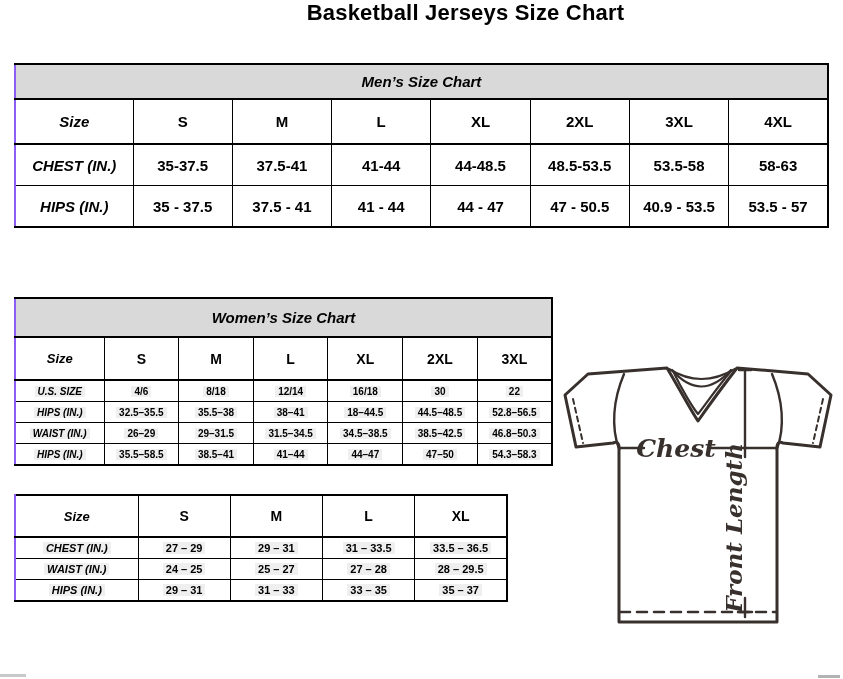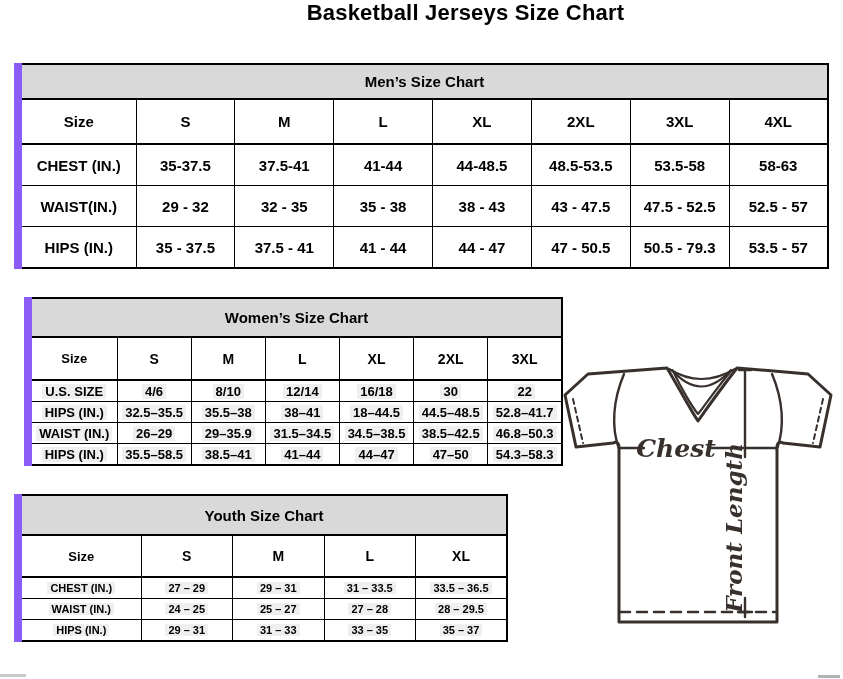--- a/index.html
+++ b/index.html
@@ -6,36 +6,36 @@
   body{width:843px;height:679px;position:relative;overflow:hidden;
        font-family:"Liberation Sans",sans-serif;color:#000;}
   .page-title{position:absolute;top:0;left:0;width:843px;text-align:center;
        font-size:22px;font-weight:bold;letter-spacing:.2px;padding-left:44px;}
   table{border-collapse:collapse;table-layout:fixed;position:absolute;background:#fff;}
   td{border:1px solid #000;text-align:center;vertical-align:middle;
      font-weight:bold;padding:0;overflow:hidden;white-space:nowrap;}
   .chart-head td{background:#d9d9d9;border:2px solid #000;font-size:15px;}
   .size-row td{border-bottom:2px solid #000;}
   table{border:2px solid #000;}
-  td:first-child{border-left:8px solid #8b5cf6;}
+  td:first-child{border-left:2px solid #8b5cf6;font-style:italic;}
   td:last-child{border-right:2px solid #000;}
   tr:last-child td{border-bottom:2px solid #000;}
 
   
   #mens{left:14px;top:63px;width:815px;}
   #mens .chart-head td{height:33px;}
   #mens .size-row td{height:43px;font-size:15px;}
   #mens .data-row td{height:40px;font-size:15px;}
   #mens .row-label{font-size:14px;}
 
   
-  #womens{left:24px;top:297px;width:539px;}
+  #womens{left:14px;top:297px;width:539px;}
   #womens .chart-head td{height:37px;}
   #womens .size-row td{height:41px;font-size:14px;}
-  #womens .data-row td{height:20px;font-size:13px;}
+  #womens .data-row td{height:20px;font-size:10px;}
   #womens .row-label{font-size:10.5px;}
 
   
   #youth{left:14px;top:494px;width:494px;}
   #youth .chart-head td{height:38px;}
   #youth .size-row td{height:40px;font-size:14px;}
   #youth .data-row td{height:20px;font-size:11px;}
   #youth .row-label{font-size:10.5px;}
 
   .hl{background:#efefef;padding:0 3px;}
@@ -74,37 +74,27 @@
     <td class="row-label">CHEST (IN.)</td>
     <td>35-37.5</td>
     <td>37.5-41</td>
     <td>41-44</td>
     <td>44-48.5</td>
     <td>48.5-53.5</td>
     <td>53.5-58</td>
     <td>58-63</td>
   </tr>
   <tr class="data-row">
-    <td class="row-label">WAIST(IN.)</td>
-    <td>29 - 32</td>
-    <td>32 - 35</td>
-    <td>35 - 38</td>
-    <td>38 - 43</td>
-    <td>43 - 47.5</td>
-    <td>47.5 - 52.5</td>
-    <td>52.5 - 57</td>
-  </tr>
-  <tr class="data-row">
     <td class="row-label">HIPS (IN.)</td>
     <td>35 - 37.5</td>
     <td>37.5 - 41</td>
     <td>41 - 44</td>
     <td>44 - 47</td>
     <td>47 - 50.5</td>
-    <td>50.5 - 79.3</td>
+    <td>40.9 - 53.5</td>
     <td>53.5 - 57</td>
   </tr>
 </tbody>
   </table>
 
 <table id="womens">
   <colgroup>
       <col style="width:89px">
     </colgroup>
   <tbody>
@@ -116,39 +106,39 @@
     <td>S</td>
     <td>M</td>
     <td>L</td>
     <td>XL</td>
     <td>2XL</td>
     <td>3XL</td>
   </tr>
   <tr class="data-row">
     <td class="row-label"><span class="hl">U.S. SIZE</span></td>
     <td><span class="hl">4/6</span></td>
-    <td><span class="hl">8/10</span></td>
+    <td><span class="hl">8/18</span></td>
     <td><span class="hl">12/14</span></td>
     <td><span class="hl">16/18</span></td>
     <td><span class="hl">30</span></td>
     <td><span class="hl">22</span></td>
   </tr>
   <tr class="data-row">
     <td class="row-label"><span class="hl">HIPS (IN.)</span></td>
     <td><span class="hl">32.5–35.5</span></td>
     <td><span class="hl">35.5–38</span></td>
     <td><span class="hl">38–41</span></td>
     <td><span class="hl">18–44.5</span></td>
     <td><span class="hl">44.5–48.5</span></td>
-    <td><span class="hl">52.8–41.7</span></td>
+    <td><span class="hl">52.8–56.5</span></td>
   </tr>
   <tr class="data-row">
     <td class="row-label"><span class="hl">WAIST (IN.)</span></td>
     <td><span class="hl">26–29</span></td>
-    <td><span class="hl">29–35.9</span></td>
+    <td><span class="hl">29–31.5</span></td>
     <td><span class="hl">31.5–34.5</span></td>
     <td><span class="hl">34.5–38.5</span></td>
     <td><span class="hl">38.5–42.5</span></td>
     <td><span class="hl">46.8–50.3</span></td>
   </tr>
   <tr class="data-row">
     <td class="row-label"><span class="hl">HIPS (IN.)</span></td>
     <td><span class="hl">35.5–58.5</span></td>
     <td><span class="hl">38.5–41</span></td>
     <td><span class="hl">41–44</span></td>
@@ -157,23 +147,20 @@
     <td><span class="hl">54.3–58.3</span></td>
   </tr>
 </tbody>
   </table>
 
 <table id="youth">
   <colgroup>
       <col style="width:123px">
     </colgroup>
   <tbody>
-      <tr class="chart-head">
-    <td colspan="5">Youth Size Chart</td>
-  </tr>
   <tr class="size-row">
     <td class="row-label" style="font-size:13px">Size</td>
     <td>S</td>
     <td>M</td>
     <td>L</td>
     <td>XL</td>
   </tr>
   <tr class="data-row">
     <td class="row-label"><span class="hl">CHEST (IN.)</span></td>
     <td><span class="hl">27 – 29</span></td>

